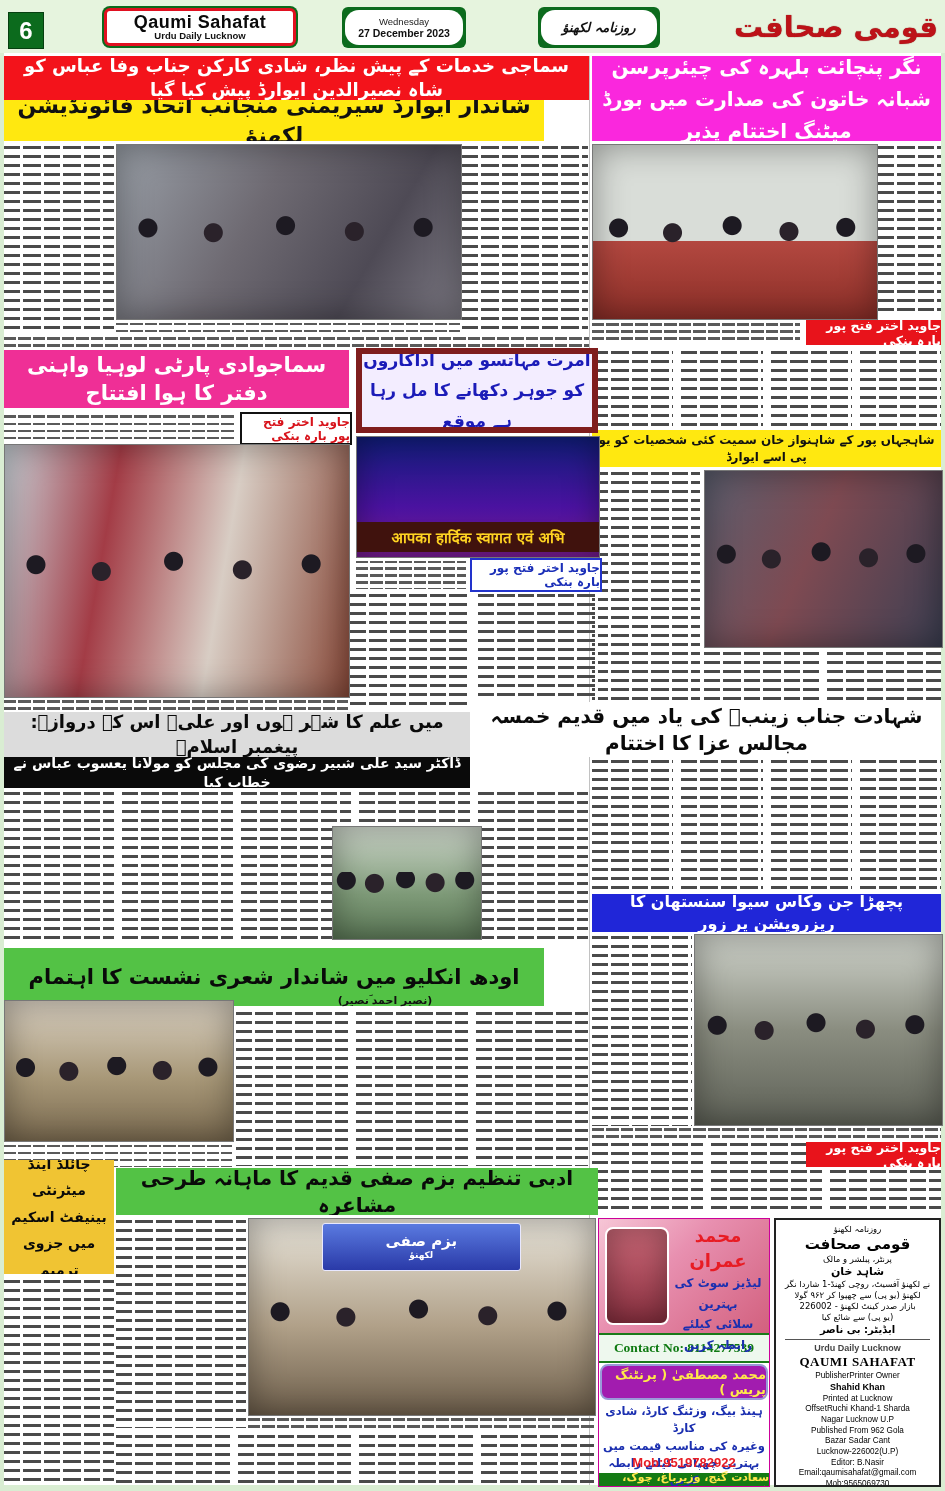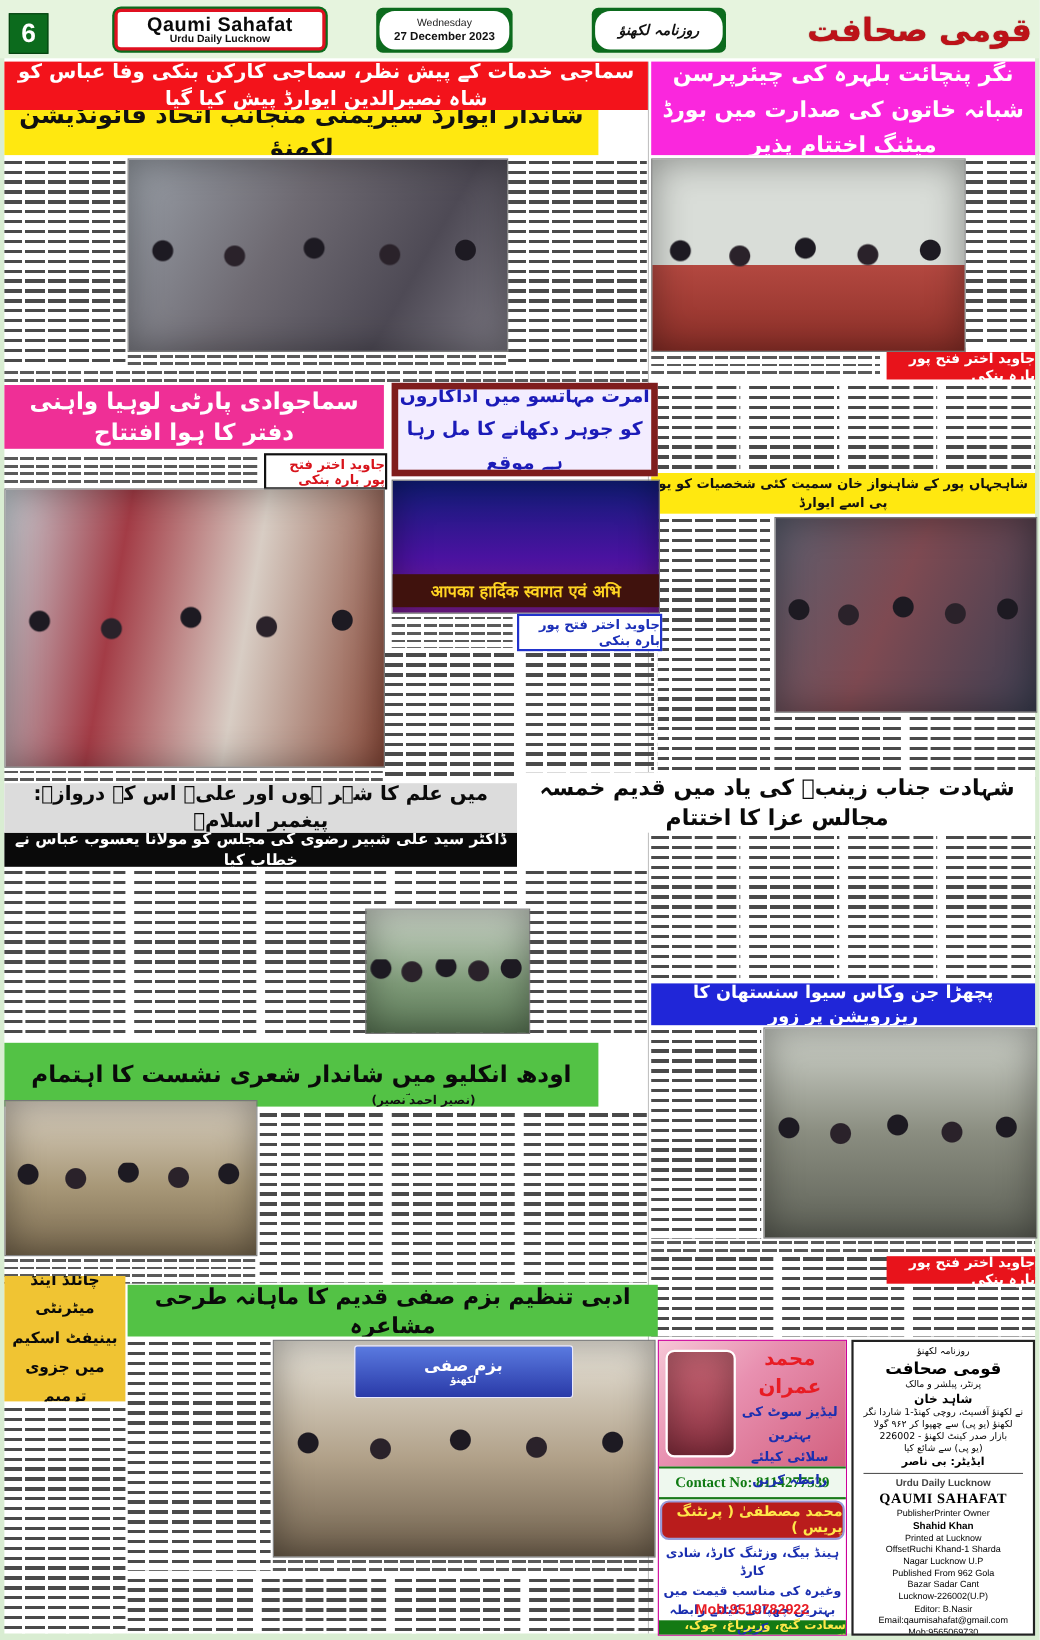--- a/index.html
+++ b/index.html
@@ -41,21 +41,21 @@
   .edge{background:#d9edd2;}
   .vline{background:#c2c2c2;}
   .stageband{position:absolute;left:0;right:0;bottom:5px;height:30px;background:#40120d;color:#ffd422;display:flex;align-items:center;justify-content:center;font-weight:bold;font-size:15px;font-family:"DejaVu Sans",sans-serif;overflow:hidden;}
   .bazmband{position:absolute;top:4px;left:21%;width:57%;height:46px;background:linear-gradient(#5a7ae0,#2a3aa8);color:#fff;font-weight:bold;border-radius:3px;display:flex;flex-direction:column;align-items:center;justify-content:center;line-height:1.15;border:1px solid #e8e8ff;}
   .imprint{border:2px solid #222;background:#fff;text-align:center;padding:4px 3px;box-sizing:border-box;overflow:hidden;}
   .imprint .u{font-size:8.5px;line-height:1.3;direction:rtl;font-family:"DejaVu Sans",sans-serif;}
   .imprint .sep{border-top:1px solid #555;margin:3px 6px;}
   .adtail{box-sizing:border-box;overflow:hidden;border:1px solid #c09;}
   .adtop{position:relative;height:114px;background:linear-gradient(135deg,#f6c6d6,#e890b0 40%,#d2607e);}
   .contactband{height:26px;background:#eef8ee;border-top:2px solid #1a7a1a;border-bottom:2px solid #1a7a1a;color:#0f7a12;font-family:"Liberation Serif",serif;font-weight:bold;font-size:13.5px;display:flex;align-items:center;justify-content:center;}
-  .pressband{height:32px;background:#b91c1c;border:2px solid #9a9ad8;border-radius:8px;color:#ffe84a;font-weight:bold;font-size:13px;display:flex;align-items:center;justify-content:center;margin:1px;}
+  .pressband{height:32px;background:#a21caf;border:2px solid #9a9ad8;border-radius:8px;color:#ffe84a;font-weight:bold;font-size:13px;display:flex;align-items:center;justify-content:center;margin:1px;}
   .services{height:52px;color:#1b2fb0;font-weight:bold;font-size:11.5px;line-height:1.5;text-align:center;padding-top:2px;}
   .mobline{height:18px;color:#e81c24;font-weight:bold;font-size:13px;text-align:center;}
   .addrband{height:21px;background:#147a14;color:#ffe84a;font-weight:bold;font-size:11px;display:flex;align-items:center;justify-content:center;}
 </style>
 </head>
 <body>
 
 <div class="page">
 
   <div class="abs edge" style="left:0;top:0;width:4px;height:1491px;"></div>
@@ -84,21 +84,21 @@
       </div>
     </div>
     <div class="abs ur" style="left:690px;top:4px;width:248px;height:46px;display:flex;align-items:center;justify-content:flex-start;">
       <span style="font-weight:900;font-size:29px;color:#bd1218;text-shadow:0 0 1px #7a0c0c;">قومی صحافت</span>
     </div>
   </div>
 
   <div class="abs vline" style="left:589px;top:56px;width:1px;height:1429px;"></div>
 
   <div class="abs hl ur" style="left:4px;top:56px;width:585px;height:44px;background:#f3131b;color:#fff;font-size:18px;">
-      <span>سماجی خدمات کے پیش نظر، سماجی کارکن بنکی وفا عباس کو شاہ نصیرالدین ایوارڈ پیش کیا گیا</span>
+      <span>سماجی خدمات کے پیش نظر، شادی کارکن جناب وفا عباس کو شاہ نصیرالدین ایوارڈ پیش کیا گیا</span>
     </div>
   <div class="abs hl ur" style="left:4px;top:100px;width:540px;height:41px;background:#ffe810;color:#111;font-size:22px;">
       <span>شاندار ایوارڈ سیریمنی منجانب اتحاد فائونڈیشن لکھنؤ</span>
     </div>
   <div class="abs tx" style="left:4px;top:144px;width:110px;height:190px;"></div>
   <div class="photo p1 heads" style="left:116px;top:144px;width:344px;height:174px;"></div>
   <div class="abs tx sm" style="left:116px;top:321px;width:344px;height:13px;"></div>
   <div class="abs tx" style="left:462px;top:144px;width:126px;height:190px;"></div>
   <div class="abs tx sm" style="left:4px;top:336px;width:585px;height:12px;"></div>
 

